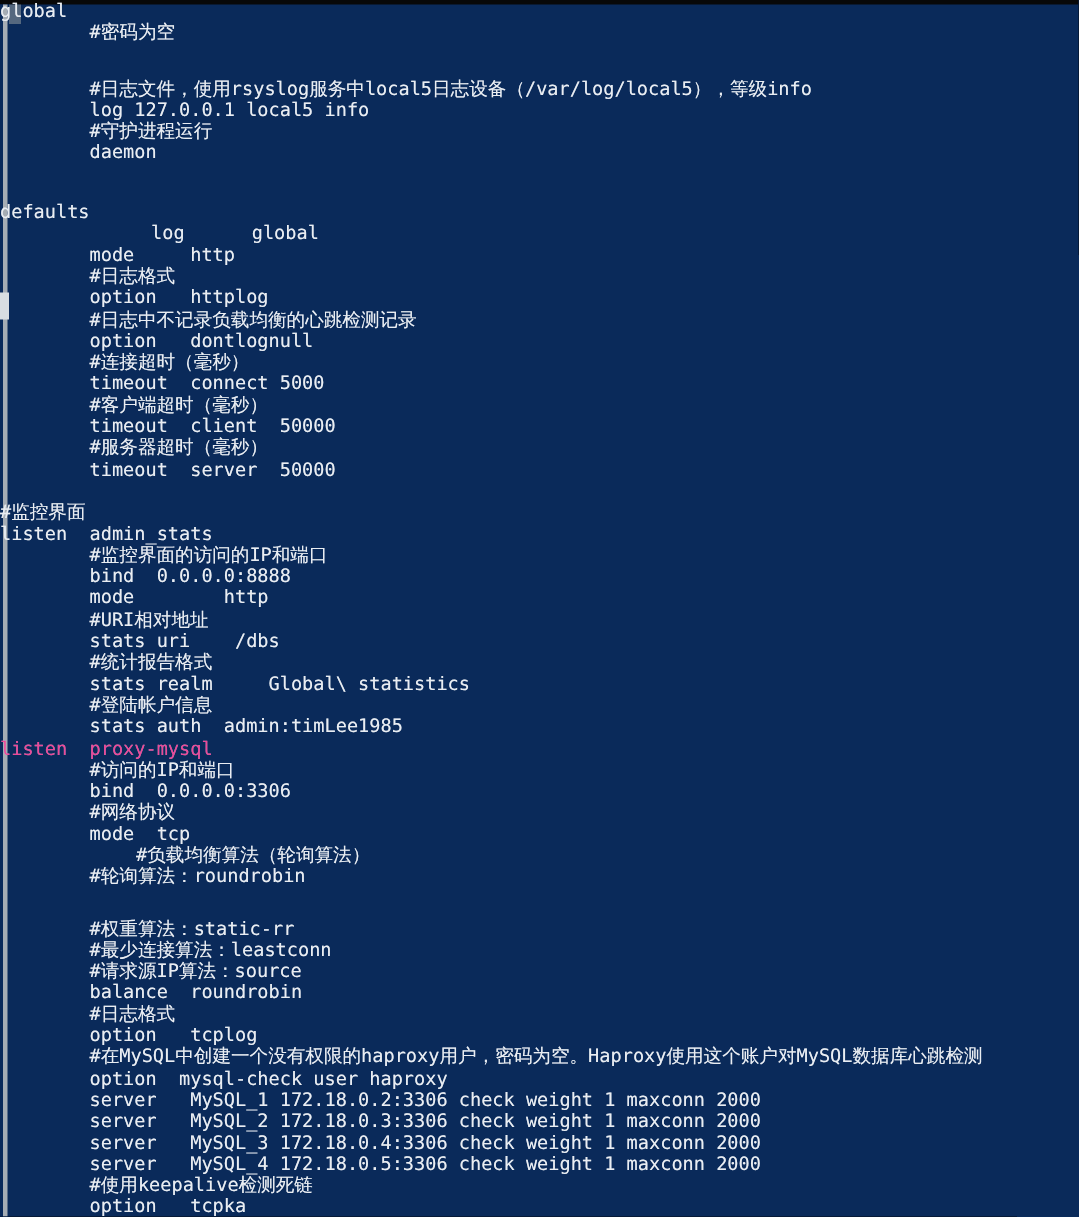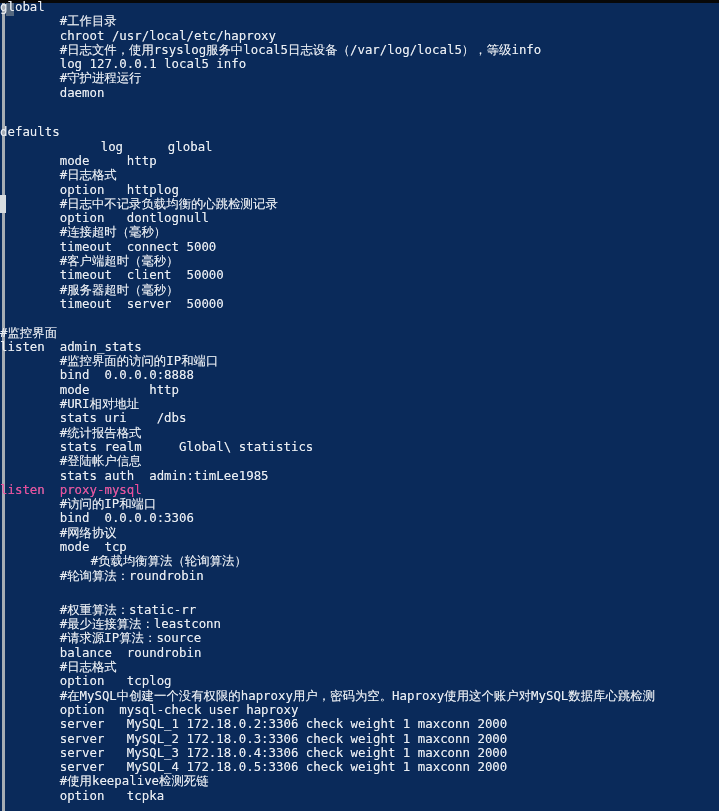--- a/index.html
+++ b/index.html
@@ -103,23 +103,22 @@
 
   <div id="left-scrollbar-track">
     <div class="track-line" style="background: rgb(166, 173, 180);"></div>
     <div id="left-scrollbar-thumb" style="background: rgb(216, 221, 225);"></div>
   </div>
 
   <div id="terminal-screen">
     <div id="cursor-block" style="background: rgb(111, 125, 140);"></div>
 
   <div class="line" style="color: rgb(233, 237, 242);"><span class="txt">global</span></div>
-      <div class="line" style="color: rgb(233, 237, 242);"><span class="txt">        #工作目录</span></div>
-      <div class="line" style="color: rgb(233, 237, 242);"><span class="txt">        chroot /usr/local/etc/haproxy</span></div>
-      <div class="line" style="color: rgb(233, 237, 242);"><span class="txt">        #日志文件，使用rsyslog服务中local5日志设备（/var/log/local5），等级info</span></div>
+      <div class="line" style="color: rgb(233, 237, 242);"><span class="txt">        #密码为空</span></div>
+      <div class="line" style="color: rgb(233, 237, 242); margin-top: 23px;"><span class="txt">        #日志文件，使用rsyslog服务中local5日志设备（/var/log/local5），等级info</span></div>
       <div class="line" style="color: rgb(233, 237, 242);"><span class="txt">        log 127.0.0.1 local5 info</span></div>
       <div class="line" style="color: rgb(233, 237, 242);"><span class="txt">        #守护进程运行</span></div>
       <div class="line" style="color: rgb(233, 237, 242);"><span class="txt">        daemon</span></div>
       <div class="line" style="color: rgb(233, 237, 242);"><span class="txt"></span></div>
       <div class="line" style="color: rgb(233, 237, 242); margin-top: 11px;"><span class="txt">defaults</span></div>
       <div class="line" style="color: rgb(233, 237, 242); padding-left: 41px;"><span class="txt">        log      global</span></div>
       <div class="line" style="color: rgb(233, 237, 242);"><span class="txt">        mode     http</span></div>
       <div class="line" style="color: rgb(233, 237, 242);"><span class="txt">        #日志格式</span></div>
       <div class="line" style="color: rgb(233, 237, 242);"><span class="txt">        option   httplog</span></div>
       <div class="line" style="color: rgb(233, 237, 242);"><span class="txt">        #日志中不记录负载均衡的心跳检测记录</span></div>

